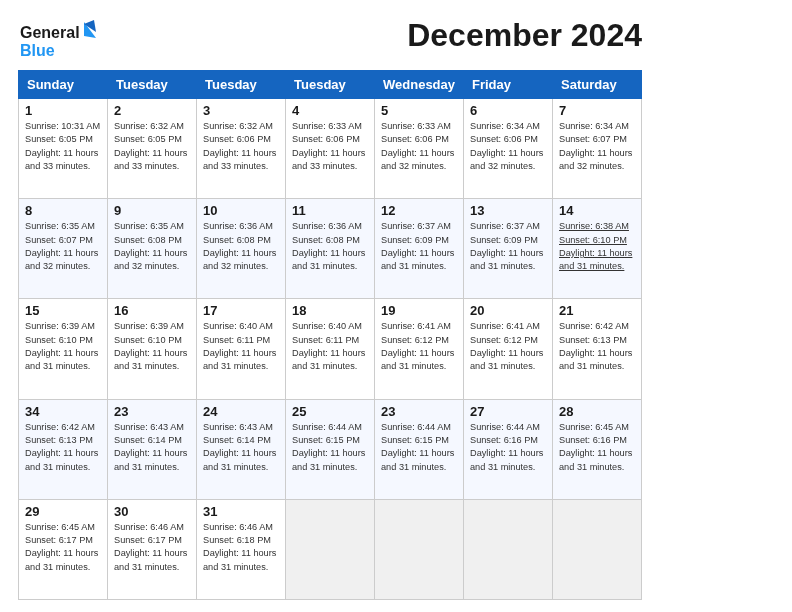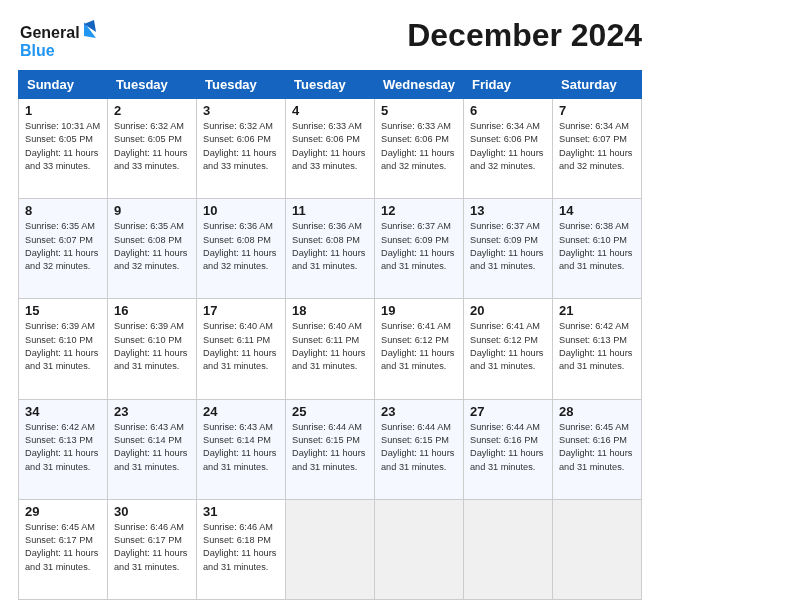--- a/index.html
+++ b/index.html
@@ -208,21 +208,21 @@
           </td>
           <td>
             <span class="day-num">13</span>
             <div class="cell-text" style="white-space: pre-line;">Sunrise: 6:37 AM
 Sunset: 6:09 PM
 Daylight: 11 hours
 and 31 minutes.</div>
           </td>
           <td>
             <span class="day-num">14</span>
-            <div class="cell-text" style="white-space: pre-line;">Sunrise: 6:38 AM
+            <div class="cell-text" style="white-space: pre-line; text-decoration: underline;">Sunrise: 6:38 AM
 Sunset: 6:10 PM
 Daylight: 11 hours
 and 31 minutes.</div>
           </td>
         </tr>
         <tr>
           <td>
             <span class="day-num">15</span>
             <div class="cell-text" style="white-space: pre-line;">Sunrise: 6:39 AM
 Sunset: 6:10 PM

